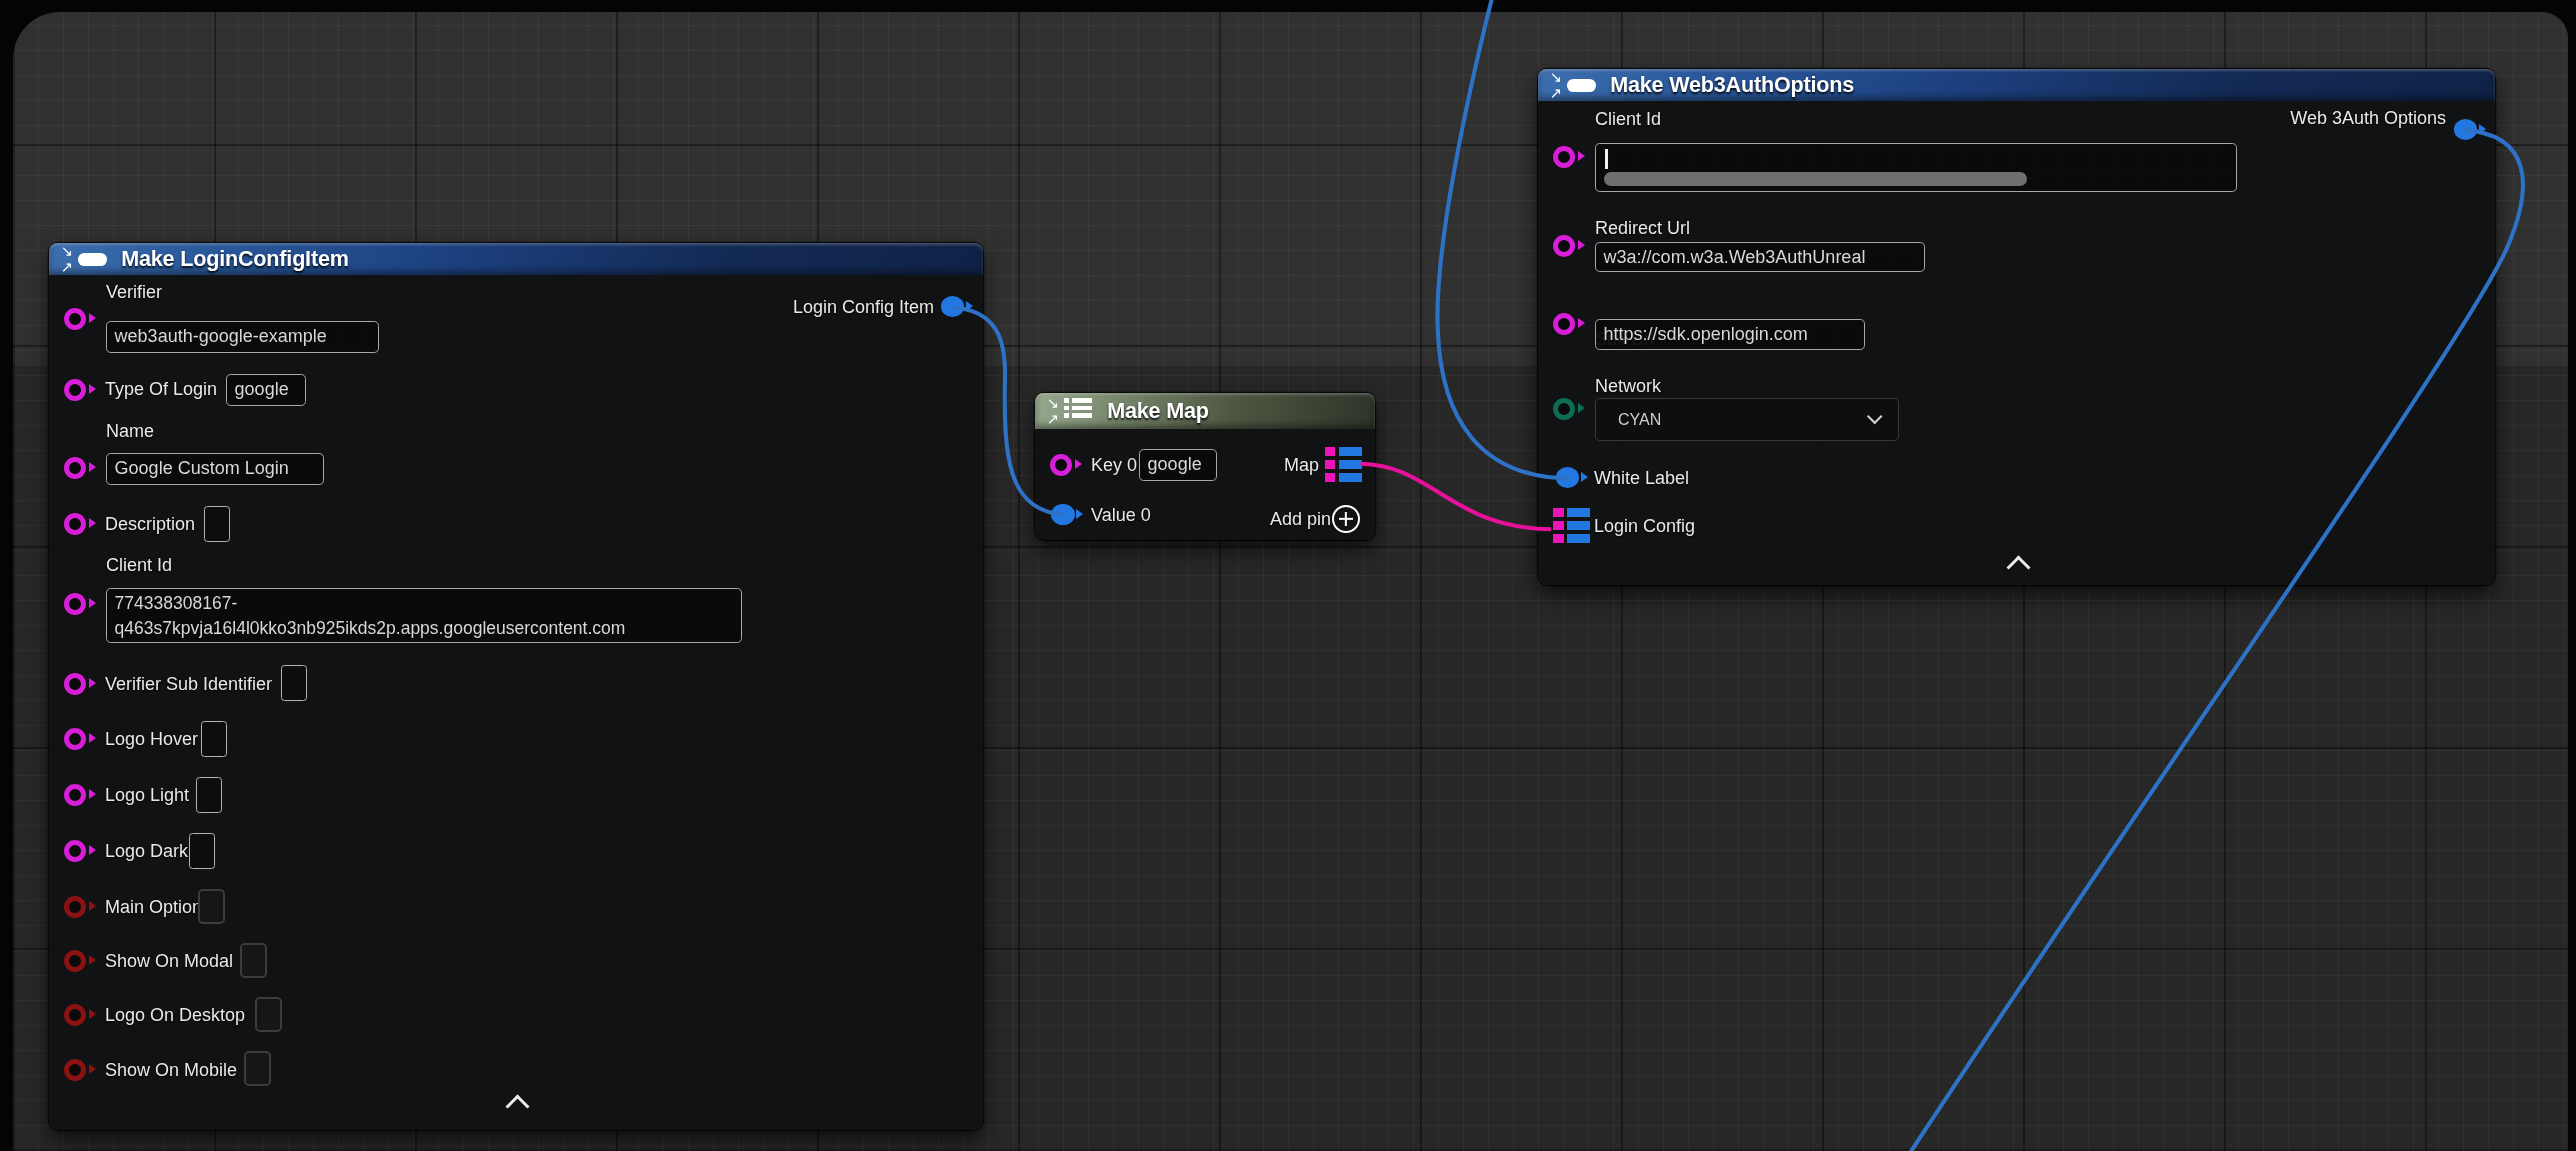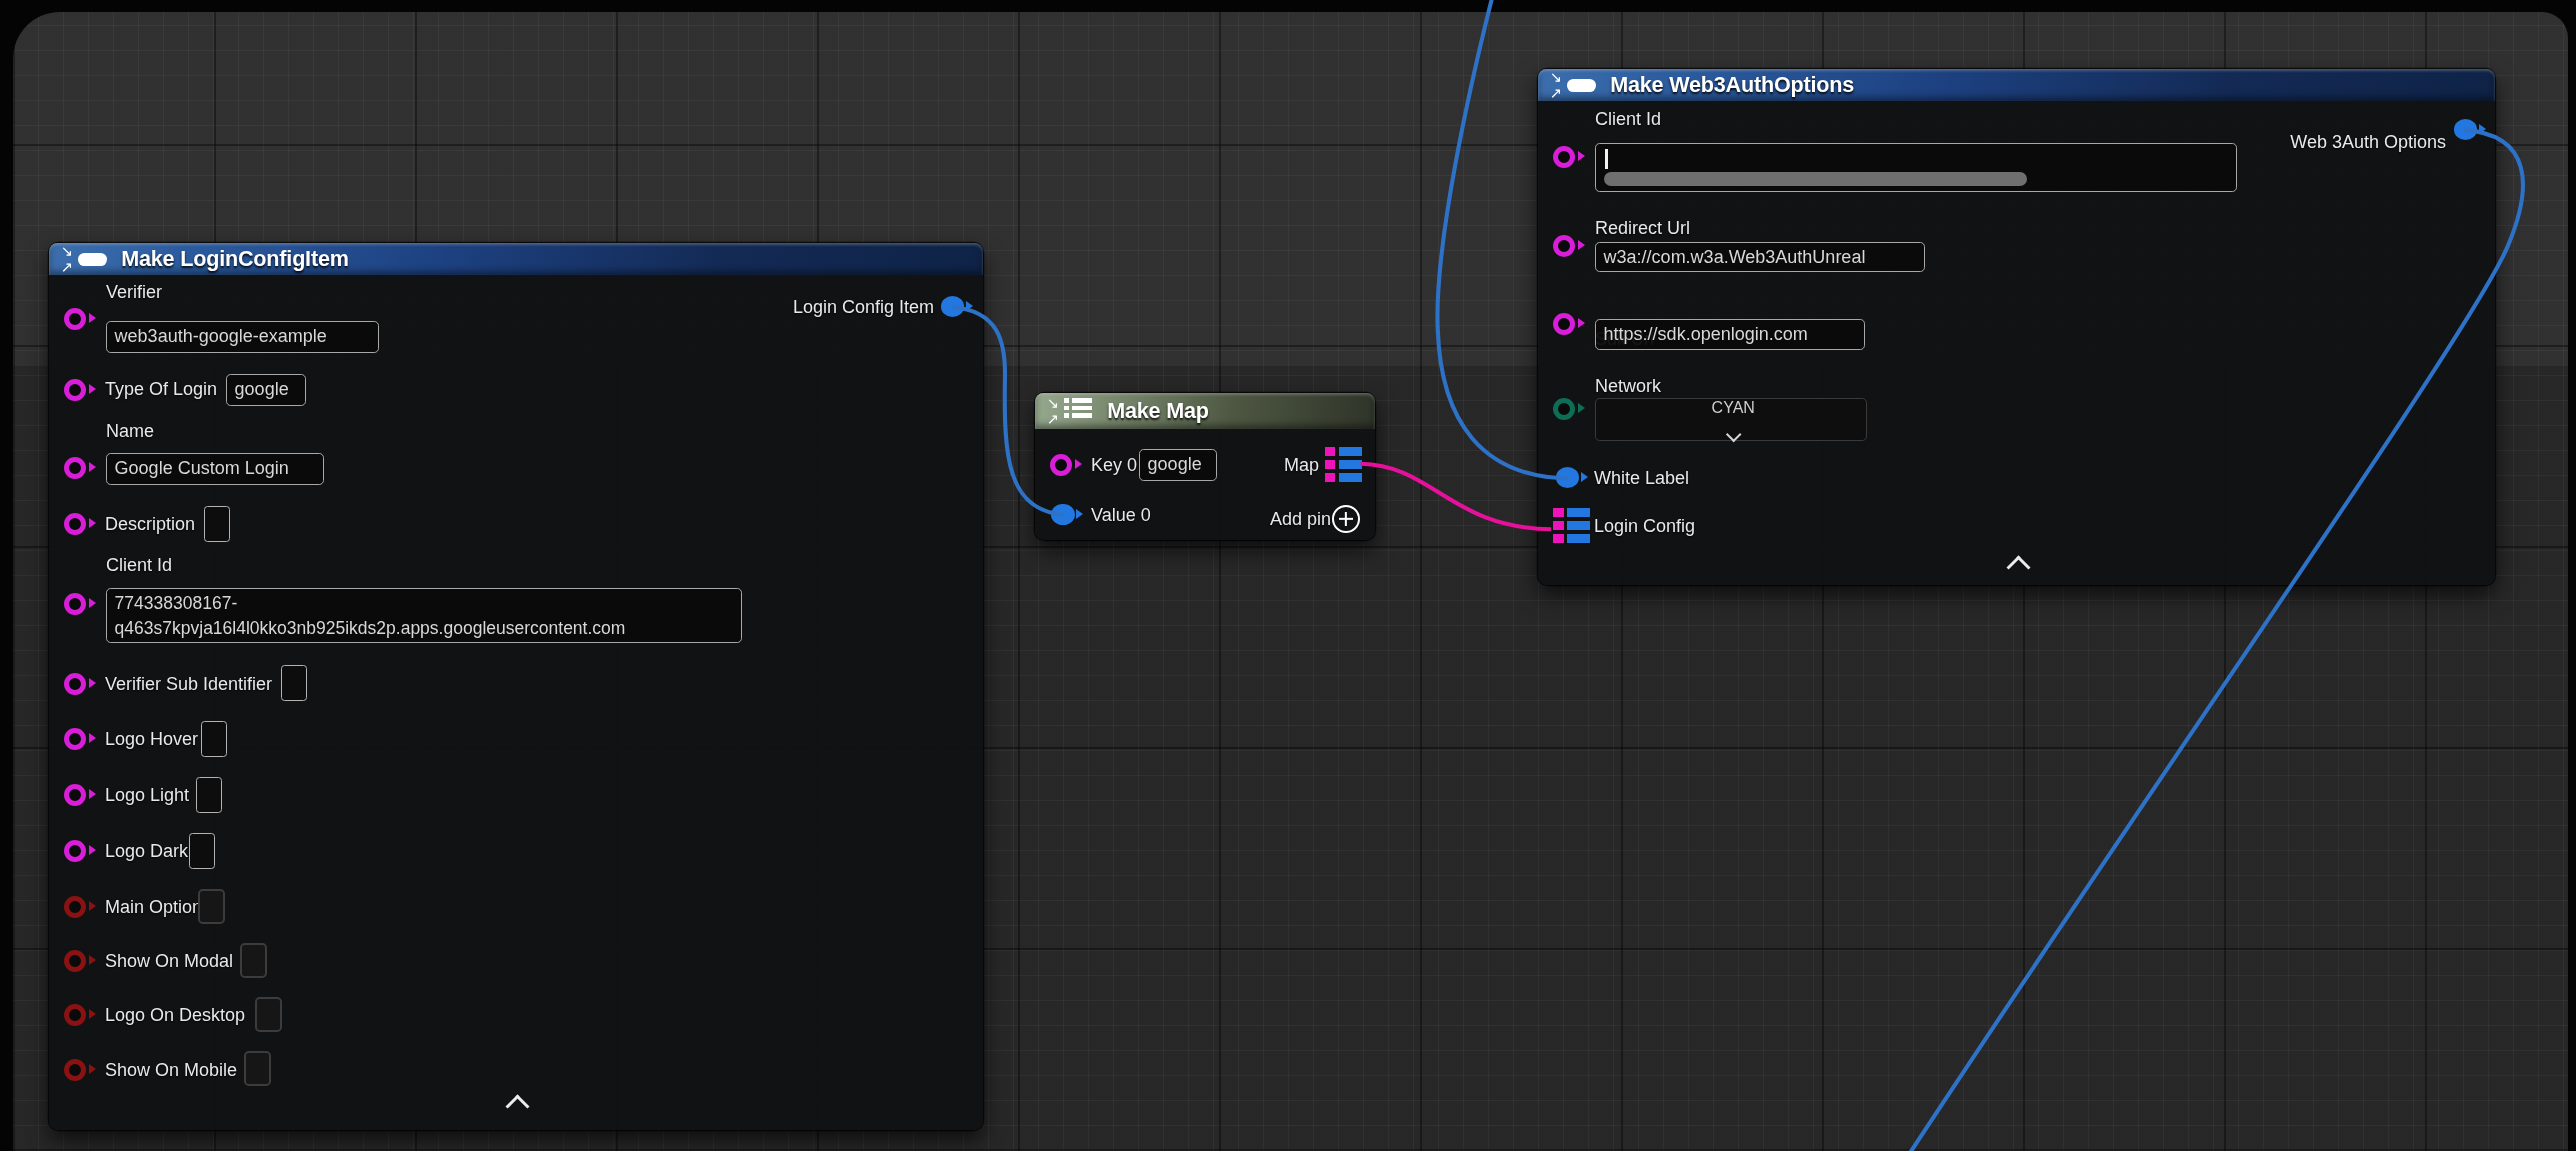--- a/index.html
+++ b/index.html
@@ -249,21 +249,21 @@
 <div class="node" style="left:1538px;top:69px;width:957px;height:516px;">
   <div class="nhead blue">
     <span class="hicon">
       <span class="a1">↘</span>
         <span class="a2">↗</span>
         <span class="pill"></span>
     </span>
     <span class="ntitle">Make Web3AuthOptions</span>
   </div>
 
-  <span class="plabel" style="right:49px;top:63px;">Web 3Auth Options</span>
+  <span class="plabel" style="right:49px;top:39px;">Web 3Auth Options</span>
   <span class="pin" style="left:916px;top:49px;--pc:var(--pin_struct);">
       <span class="dot"></span>
       <span class="arr"></span>
     </span>
 
   <span class="plabel" style="left:57px;top:40px;">Client Id</span>
   <span class="pin" style="left:15px;top:76px;--pc:var(--pin_string);">
       <span class="ring"></span>
       <span class="arr"></span>
     </span>
@@ -284,21 +284,21 @@
       <span class="ring"></span>
       <span class="arr"></span>
     </span>
   <div class="tfield" style="left:57px;top:250px;width:270px;height:31px;">https://sdk.openlogin.com</div>
 
   <span class="plabel" style="left:57px;top:307px;">Network</span>
   <span class="pin" style="left:15px;top:328px;--pc:var(--pin_enum);">
       <span class="ring"></span>
       <span class="arr"></span>
     </span>
-  <div class="dd" style="left:57px;top:329px;width:272px;height:43px;flex-direction:column;">
+  <div class="dd" style="left:57px;top:329px;width:304px;height:43px;">
     <span>CYAN</span>
     <span class="dchev"></span>
   </div>
 
   <span class="pin" style="left:17.5px;top:397px;--pc:var(--pin_struct);">
       <span class="dot"></span>
       <span class="arr"></span>
     </span>
   <span class="plabel" style="left:56px;top:399px;">White Label</span>
 

